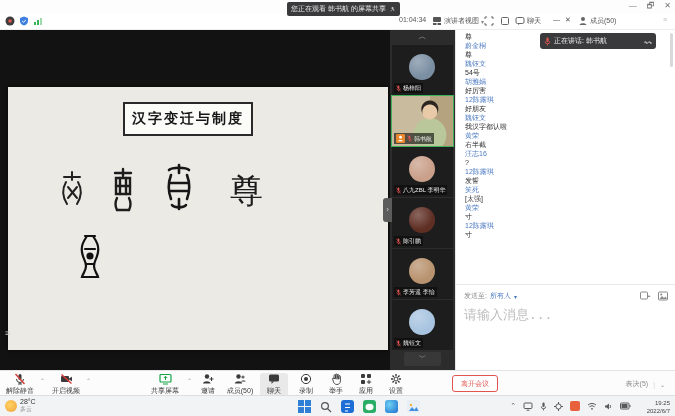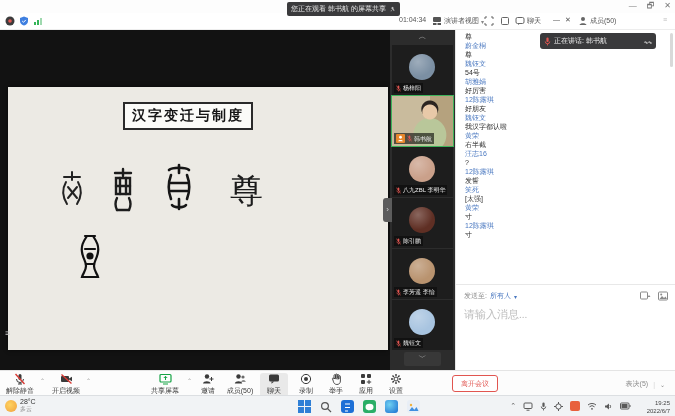--- a/index.html
+++ b/index.html
@@ -22,21 +22,21 @@
   .appheader .it { position:absolute; top:3px; font-size:7px; color:#555; display:flex; align-items:center; gap:2px; }
   .timer { left:399px; color:#666; }
   .viewsel { left:432px; }
   .hicon { width:10px; height:10px; }
   .caret { font-size:6px; color:#888; }
   .minclose { letter-spacing:0; color:#888; font-size:8px; }
   
   .main { position:absolute; left:0; top:30px; width:390px; height:340px; background:#121212; }
   .slide { position:absolute; left:8px; top:57px; width:380px; height:263px; background:#eceae4; box-shadow:0 0 4px rgba(0,0,0,.6); }
   .slidetitle {
-    position:absolute; left:115px; top:15px; width:130px; height:28px; background:#fbfbf8;
+    position:absolute; left:115px; top:15px; width:130px; height:34px; background:#fbfbf8;
     border:2px solid #2a2a2a; display:flex; align-items:center; justify-content:center;
     font-family:"Liberation Serif", serif; font-weight:bold; font-size:14px; letter-spacing:2px; color:#161616;
   }
   .glyphrow { position:absolute; left:40px; top:78px; width:300px; height:52px; }
   .glyph { position:absolute; }
   .glyphfinal { font-family:"Liberation Serif", serif; font-size:33px; color:#1c1c1c; }
   .lone { position:absolute; left:68px; top:146px; }
   .annotoggle { position:absolute; left:5px; top:298px; color:#cfcfcf; font-size:9px; letter-spacing:1px; }
   .panelhandle {
     position:absolute; left:383px; top:198px; width:9px; height:24px; background:#5c5c5c; color:#d0d0d0;
@@ -78,21 +78,21 @@
   .speakpill .wave { margin-left:auto; color:#b9b9b9; font-size:8px; }
   .msgs { position:absolute; left:9px; top:2px; width:196px; }
   .chatline { font-size:7px; line-height:9px; color:#2f2f2f; white-space:nowrap; overflow:hidden; }
   .chatline.n { color:#4a78c0; }
   .chatscroll { position:absolute; right:2px; top:3px; width:3px; height:34px; background:#d9d9d9; border-radius:2px; }
   .chatfoot { position:absolute; left:0; bottom:0; width:220px; height:86px; border-top:1px solid #e8e8e8; padding:6px 8px; }
   .sendrow { display:flex; align-items:center; gap:3px; font-size:7px; }
   .sendlabel { color:#8a8a8a; }
   .sendto { color:#4a78c0; }
   .footicons { margin-left:auto; display:flex; gap:7px; align-items:center; }
-  .chatinput { width:100%; border:none; outline:none; font-size:11px; color:#555; margin-top:7px; font-family:Liberation Serif, serif; }
+  .chatinput { width:100%; border:none; outline:none; font-size:13px; color:#555; margin-top:7px; font-family:Liberation Mono, monospace; }
   .chatinput::placeholder { color:#bdbdbd; }
   
   .toolbar { position:absolute; left:0; top:370px; width:675px; height:25px; background:#fcfcfc; border-top:1px solid #e4e4e4; }
   .tbtn { position:absolute; top:2px; width:36px; text-align:center; font-size:7px; color:#3a3a3a; }
   .tbtn .ic { display:block; height:12px; margin:0 auto 1px auto; }
   .tbtn.hl { background:#e9e9e9; border-radius:3px; padding-bottom:1px; }
   .tcaret { position:absolute; top:6px; font-size:6px; color:#999; }
   .leavebtn {
     position:absolute; left:452px; top:4px; width:46px; height:17px; border:1px solid #e15550; border-radius:3px;
     color:#e15550; font-size:7px; line-height:15px; text-align:center; background:#fff;

